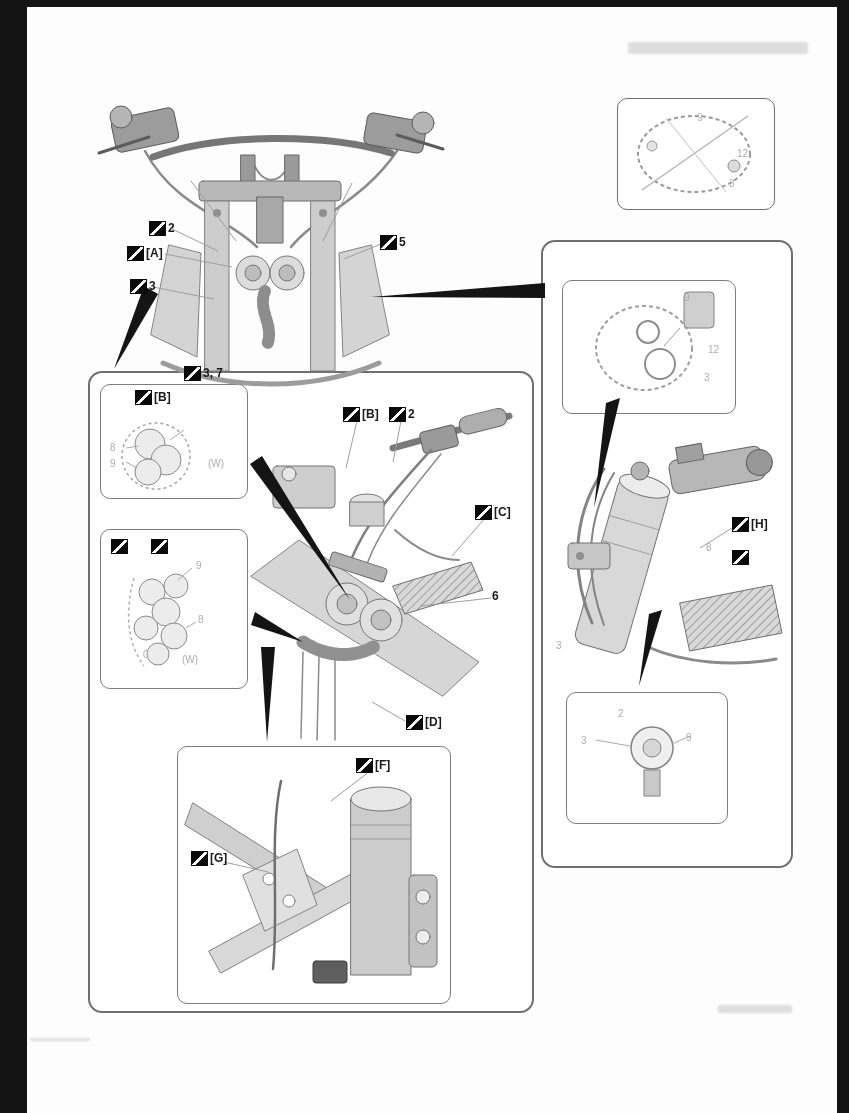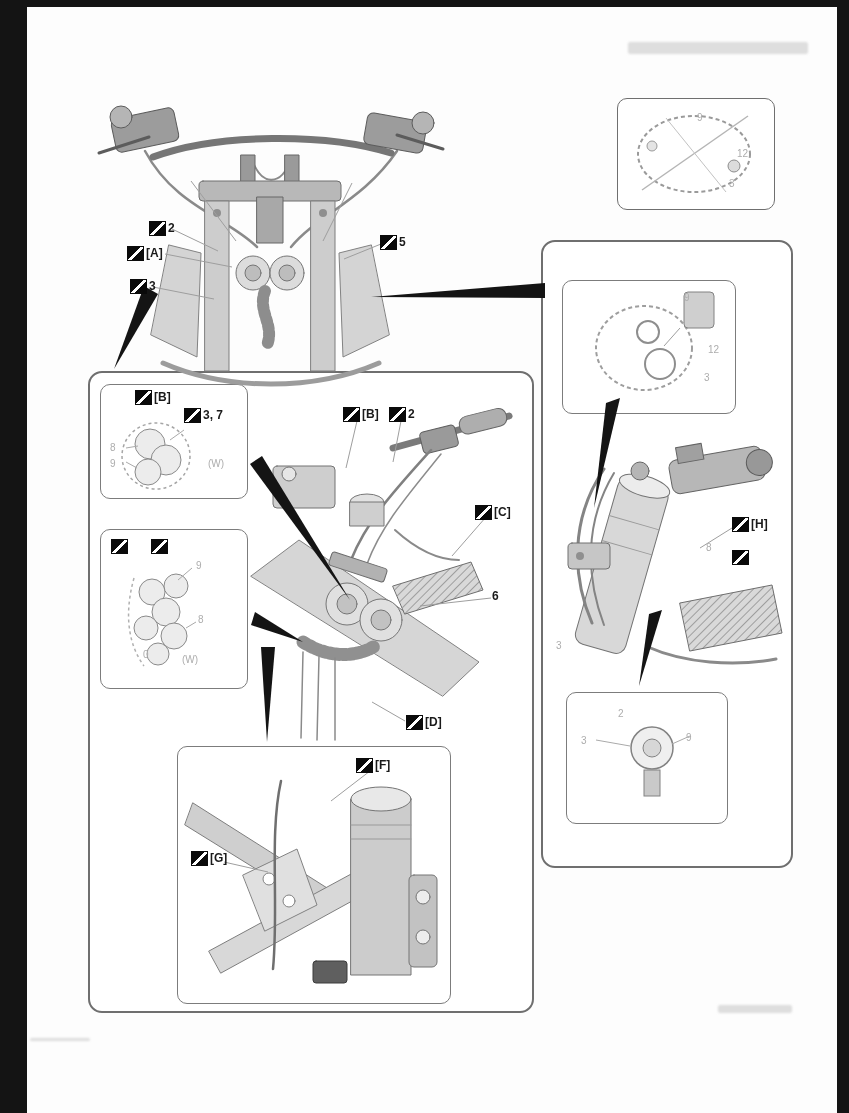--- a/index.html
+++ b/index.html
@@ -248,21 +248,21 @@
     <span>3</span>
   </div>
   <div class="chip" style="left:381px;top:235px">
     <span class="flag"></span>
     <span>5</span>
   </div>
   <div class="chip" style="left:136px;top:390px">
     <span class="flag"></span>
     <span>[B]</span>
   </div>
-  <div class="chip" style="left:185px;top:408px">
+  <div class="chip" style="left:185px;top:366px">
     <span class="flag"></span>
     <span>3, 7</span>
   </div>
   <div class="chip" style="left:344px;top:407px">
     <span class="flag"></span>
     <span>[B]</span>
   </div>
   <div class="chip" style="left:390px;top:407px">
     <span class="flag"></span>
     <span>2</span>

